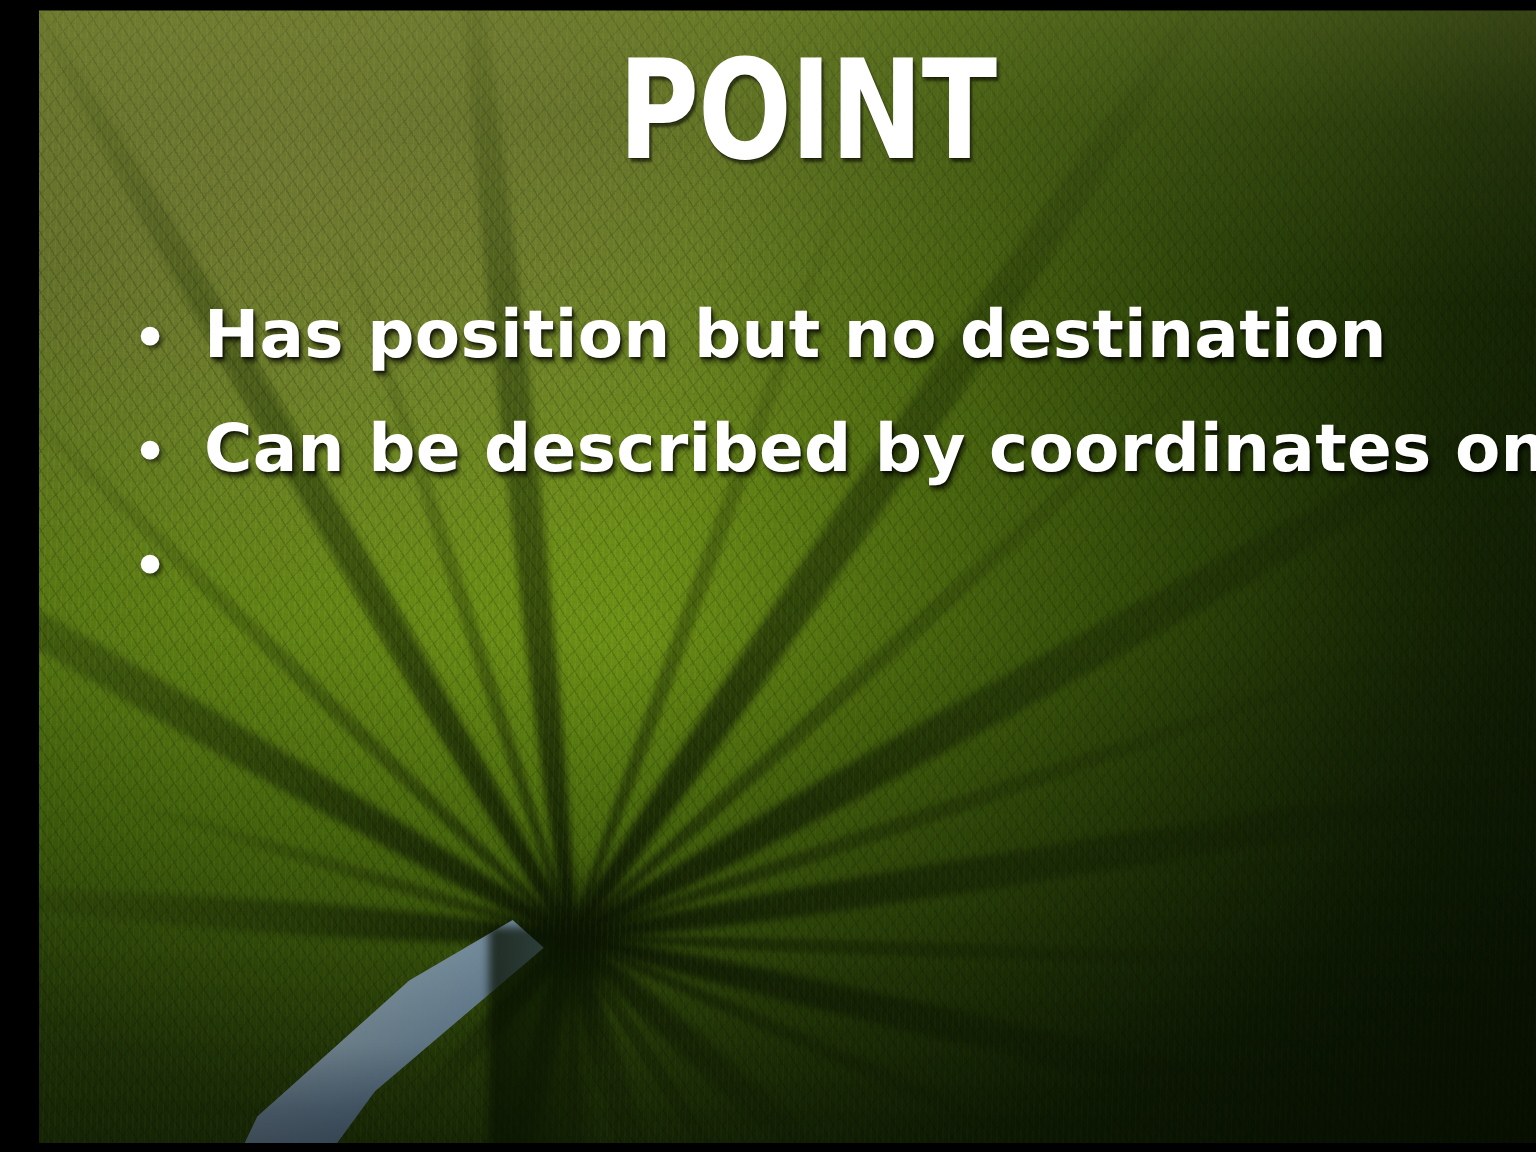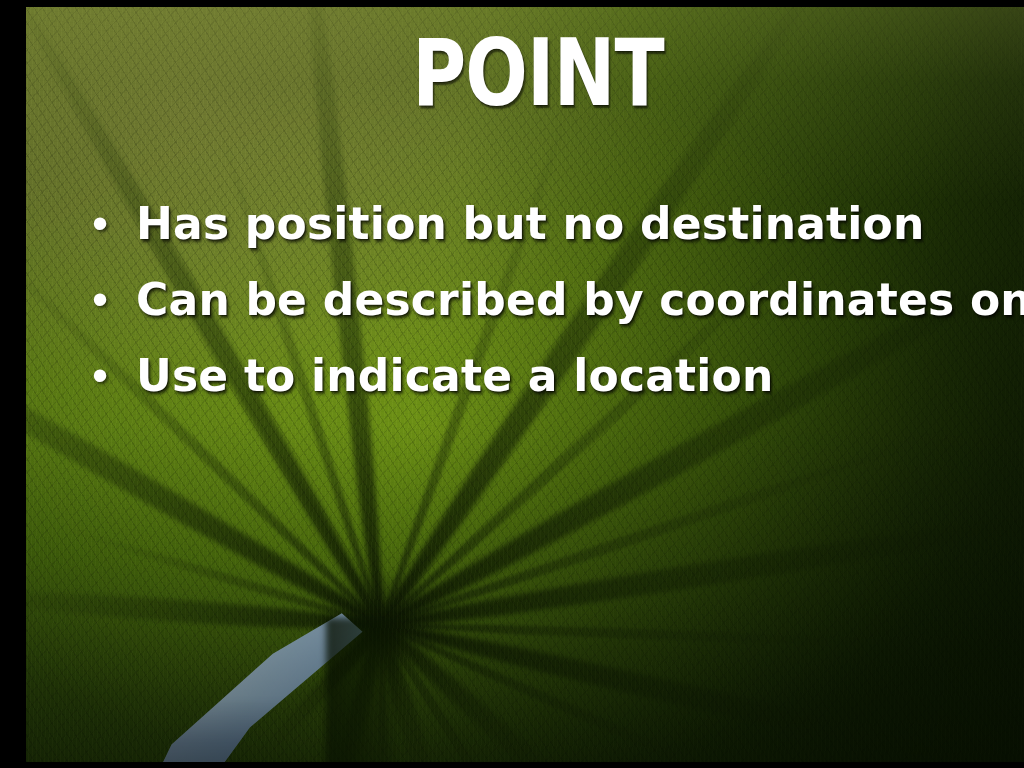--- a/index.html
+++ b/index.html
@@ -294,18 +294,17 @@
       <span class="bullet-text">Has position but no destination</span>
     </div>
 
     <div class="bullet-row">
       <span class="bullet-dot">•</span>
       <span class="bullet-text">Can be described by coordinates on a space</span>
     </div>
 
     <div class="bullet-row">
       <span class="bullet-dot">•</span>
-      <span class="bullet-text">Use to indicate a location</span>
     </div>
 
   </div>
 
 </div>
 
 </body></html>

